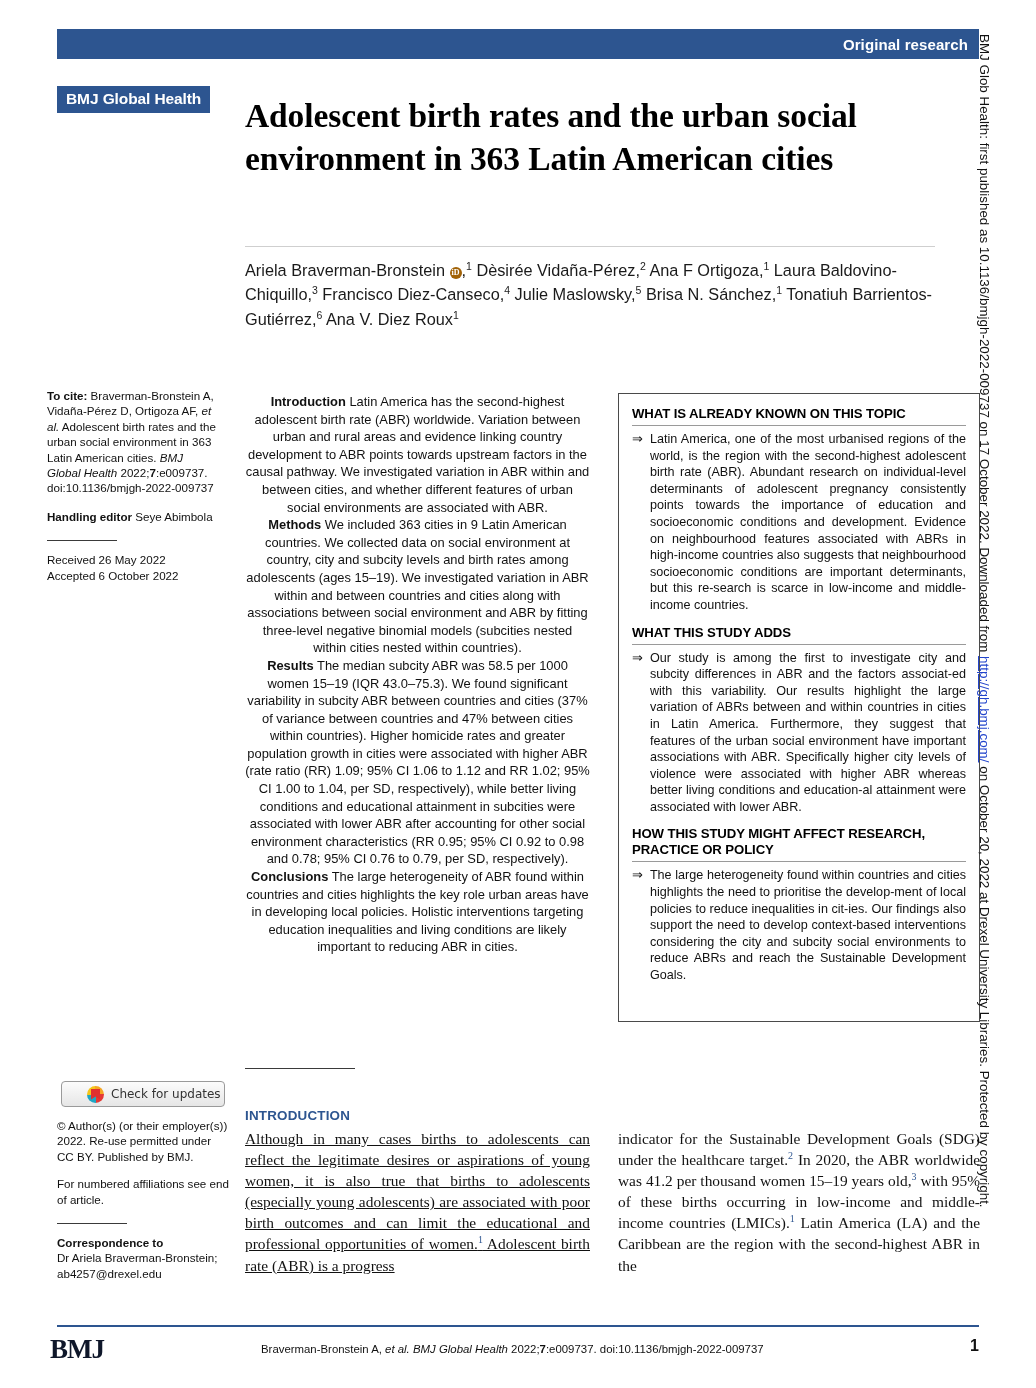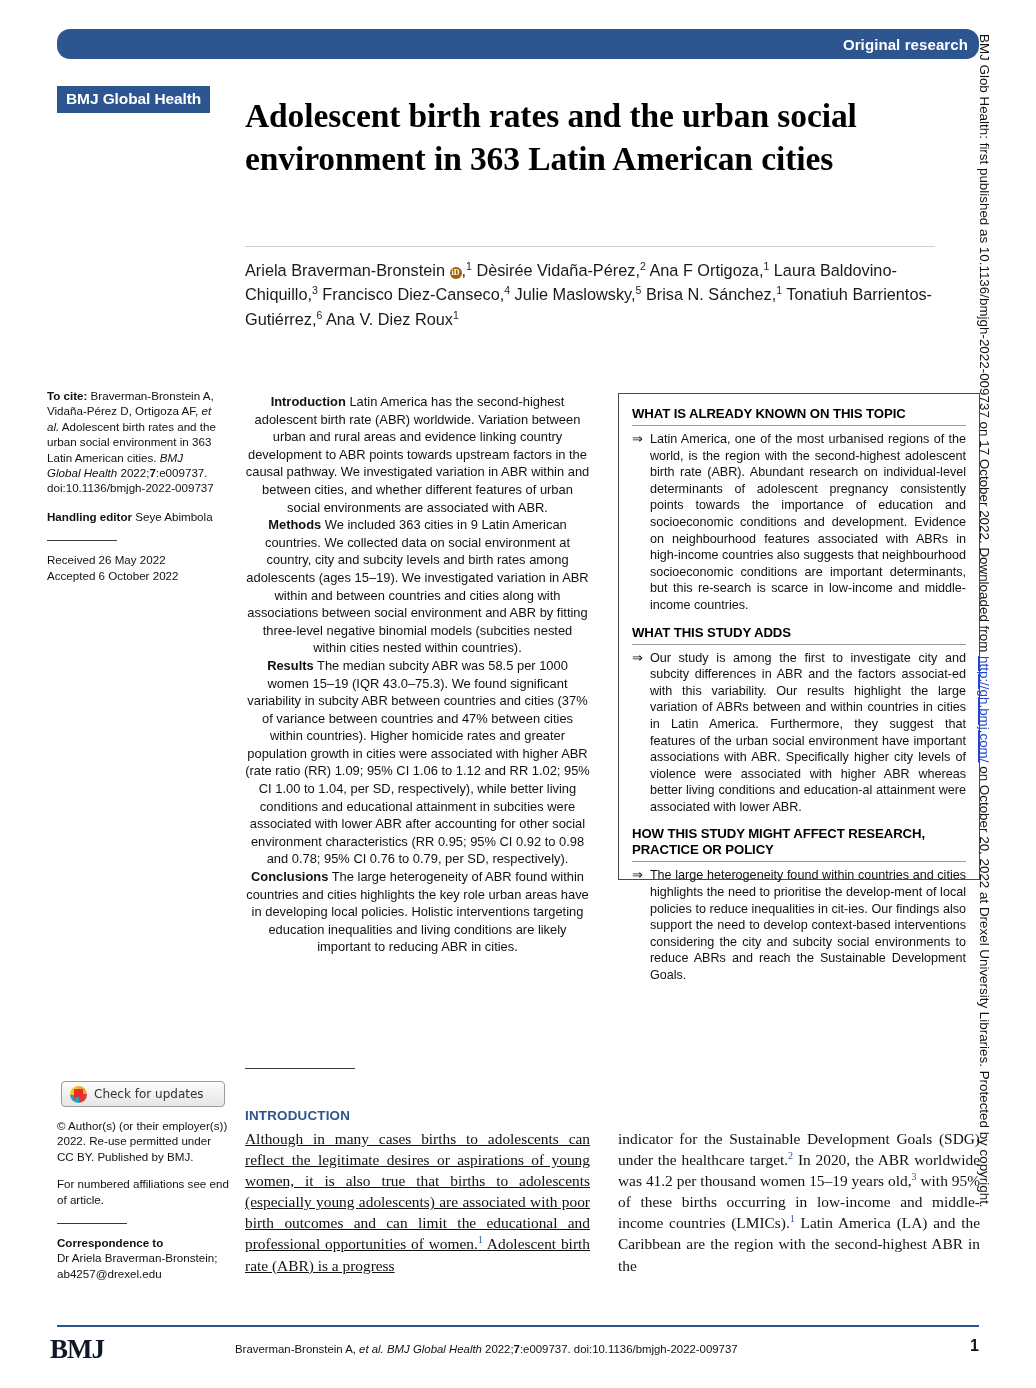--- a/index.html
+++ b/index.html
@@ -15,21 +15,20 @@
     color: #000;
     overflow: hidden;
   }
 
   
   #header-bar {
     position: absolute;
     left: 57px; top: 29px;
     width: 922px; height: 30px;
     background: #2d5590;
-    border-radius: 13px;
   }
   #header-bar .label {
     position: absolute;
     right: 11px; top: 50%;
     transform: translateY(-50%);
     color: #ffffff;
     font-size: 15px;
     font-weight: bold;
     letter-spacing: 0.1px;
   }
@@ -114,21 +113,21 @@
   #check-updates {
     position: absolute;
     left: 61px; top: 1081px;
     width: 164px; height: 26px;
     border: 1px solid #9a9a9a;
     border-radius: 4px;
     background: linear-gradient(#fcfcfc, #e6e6e6);
     display: flex;
     align-items: center;
     gap: 7px;
-    padding-left: 8px;
+    padding-left: 25px;
     box-sizing: border-box;
   }
   #check-updates .crossmark {
     width: 17px; height: 17px; border-radius: 50%;
     background: conic-gradient(#f5a623 0 25%, #e53935 0 50%, #1fa6c4 0 75%, #f5c518 0 100%);
     position: relative;
     flex: 0 0 auto;
   }
   #check-updates .crossmark::after {
     content: "";
@@ -177,21 +176,21 @@
     left: 245px; top: 1068px;
     width: 110px; height: 1px;
     background: #3a3a3a;
   }
 
   
   #keybox {
     position: absolute;
     left: 618px; top: 393px;
     width: 362px;
-    height: 487px;
+    height: 629px;
     border: 1px solid #4a4a4a;
     box-sizing: border-box;
     padding: 12px 13px 10px 13px;
     font-size: 12.6px;
     line-height: 16.6px;
     color: #111;
   }
   #keybox h3 {
     margin: 0 0 3px 0;
     font-size: 13.2px;
@@ -252,21 +251,21 @@
     position: absolute;
     left: 50px; top: 1334px;
     font-family: "Liberation Serif", serif;
     font-size: 27px;
     font-weight: bold;
     color: #0f172a;
     letter-spacing: -1px;
   }
   #footer-cite {
     position: absolute;
-    left: 235px; top: 1343px;
+    left: 261px; top: 1343px;
     font-size: 11.4px;
     color: #111;
   }
   #footer-cite i { font-style: italic; }
   #footer-cite b { font-weight: bold; }
   #page-number {
     position: absolute;
     right: 57px; top: 1337px;
     font-size: 16px;
     font-weight: bold;

